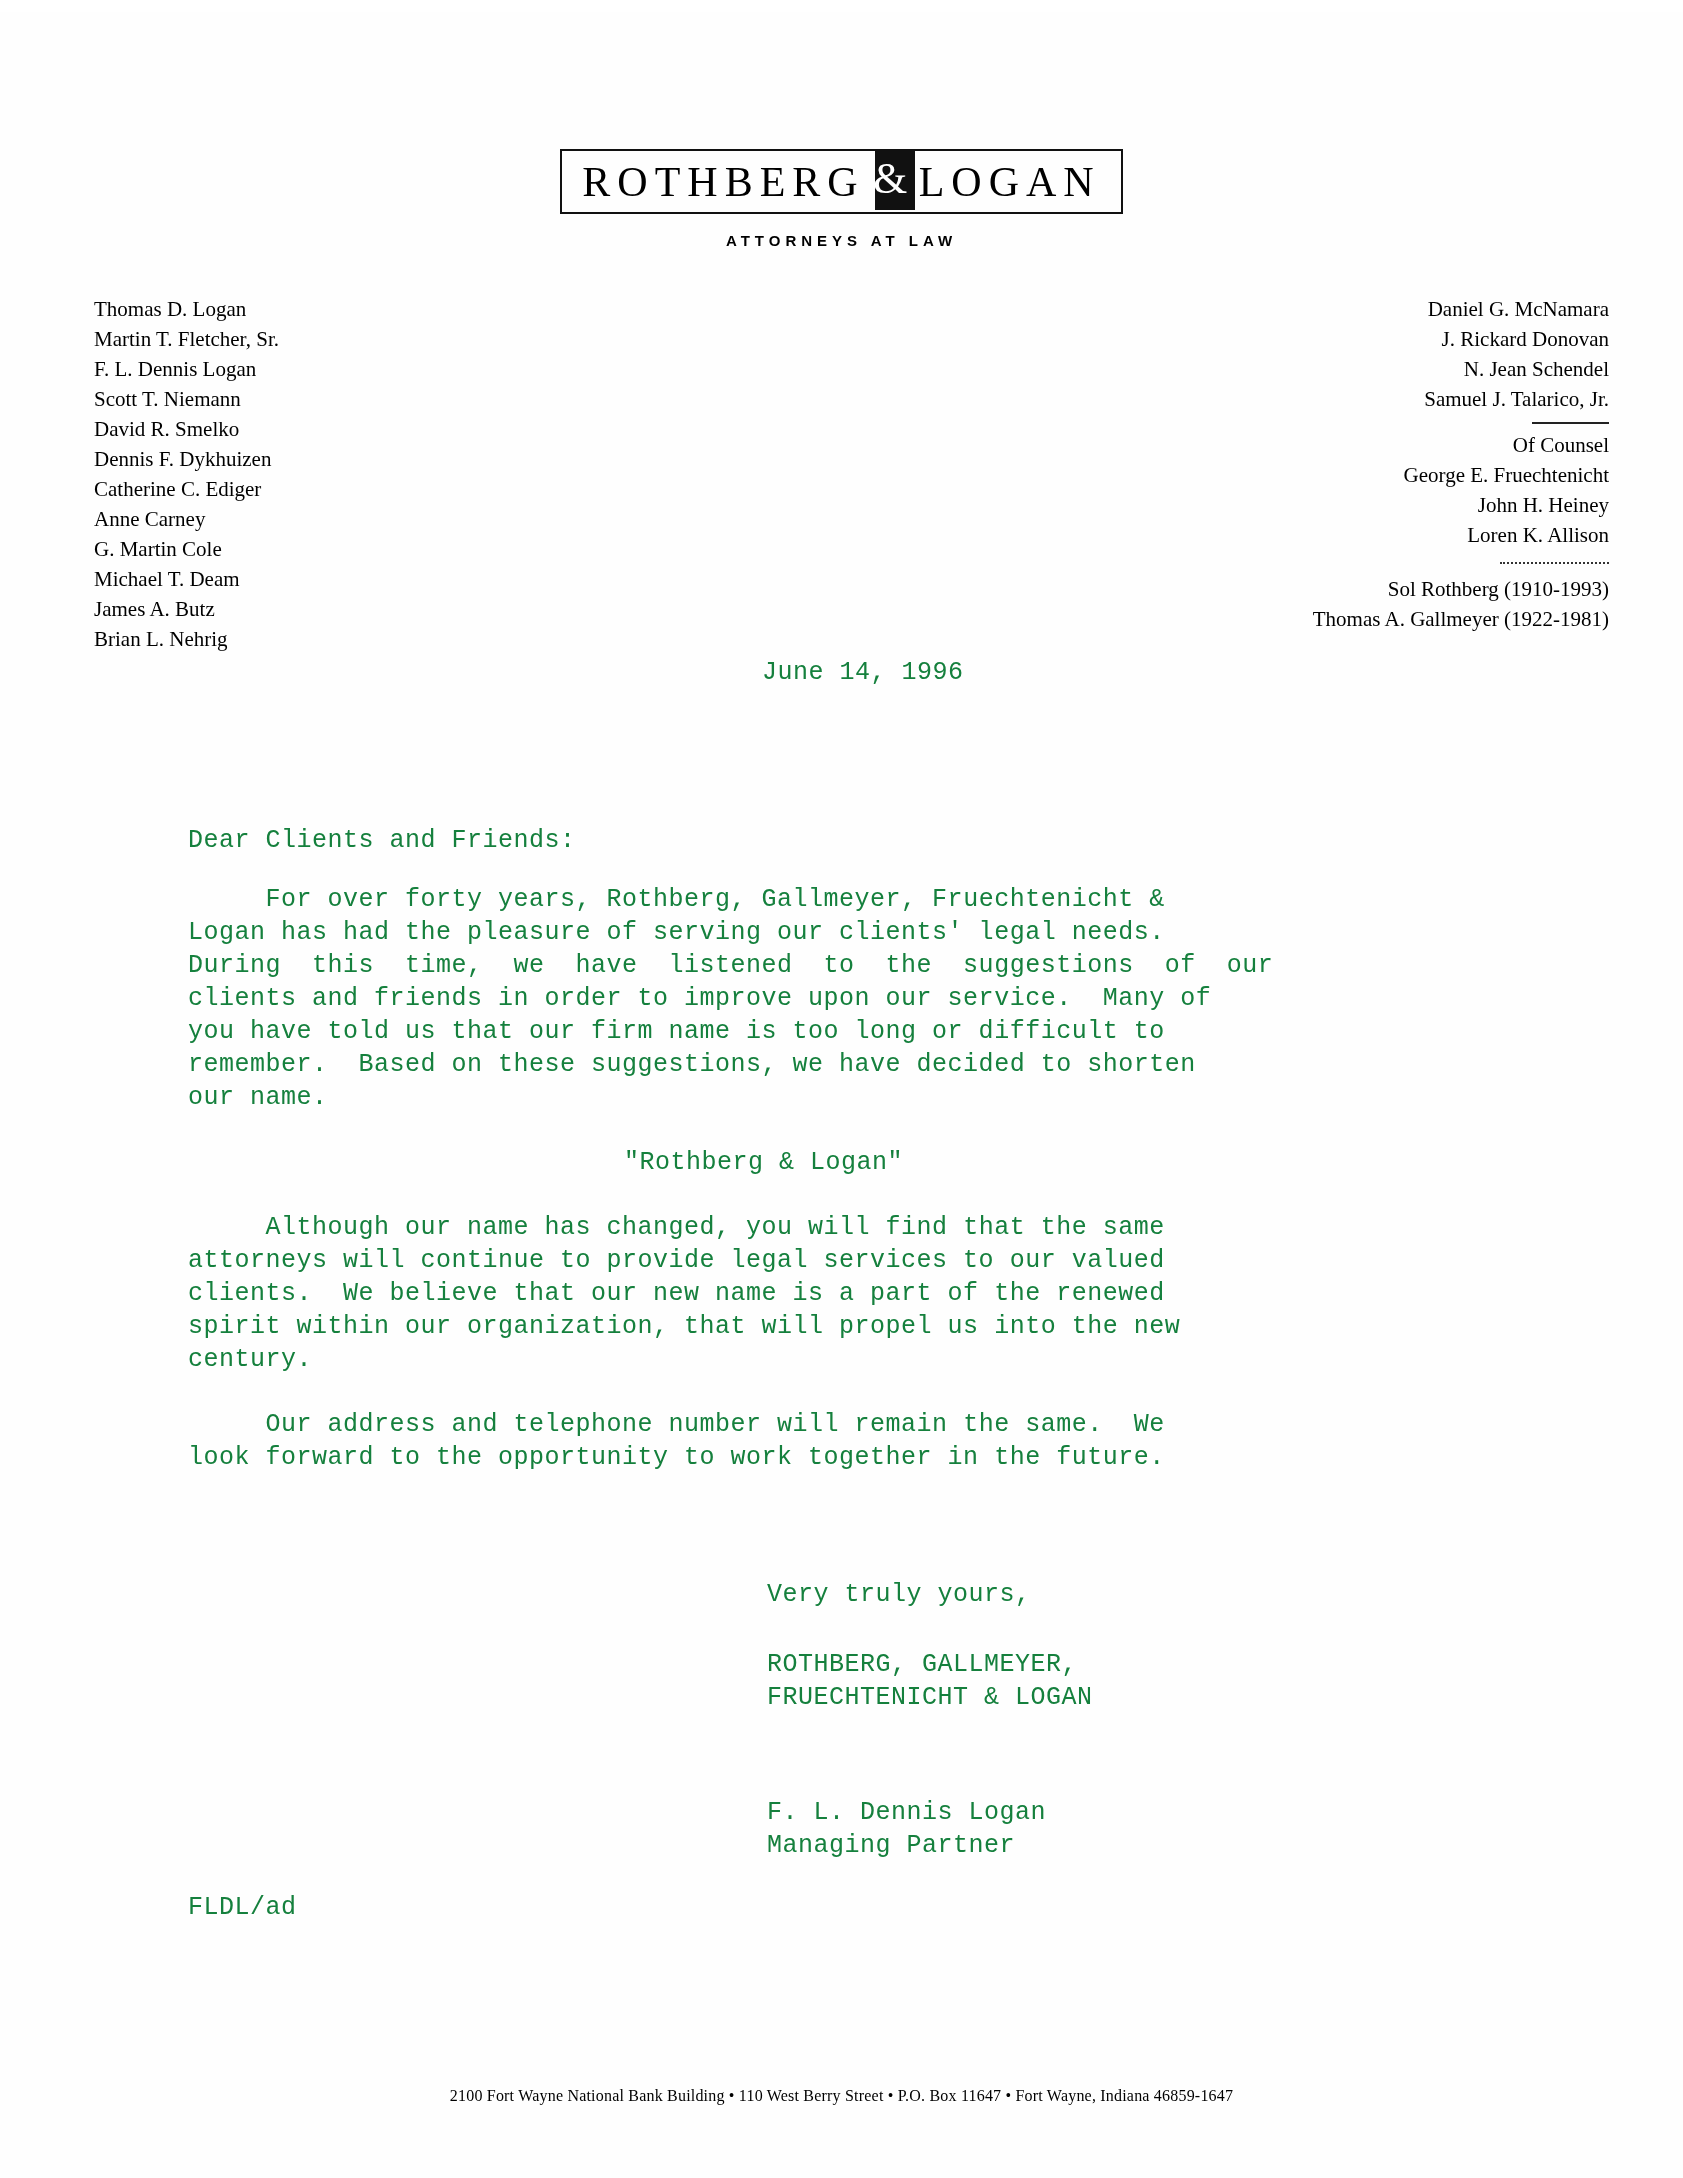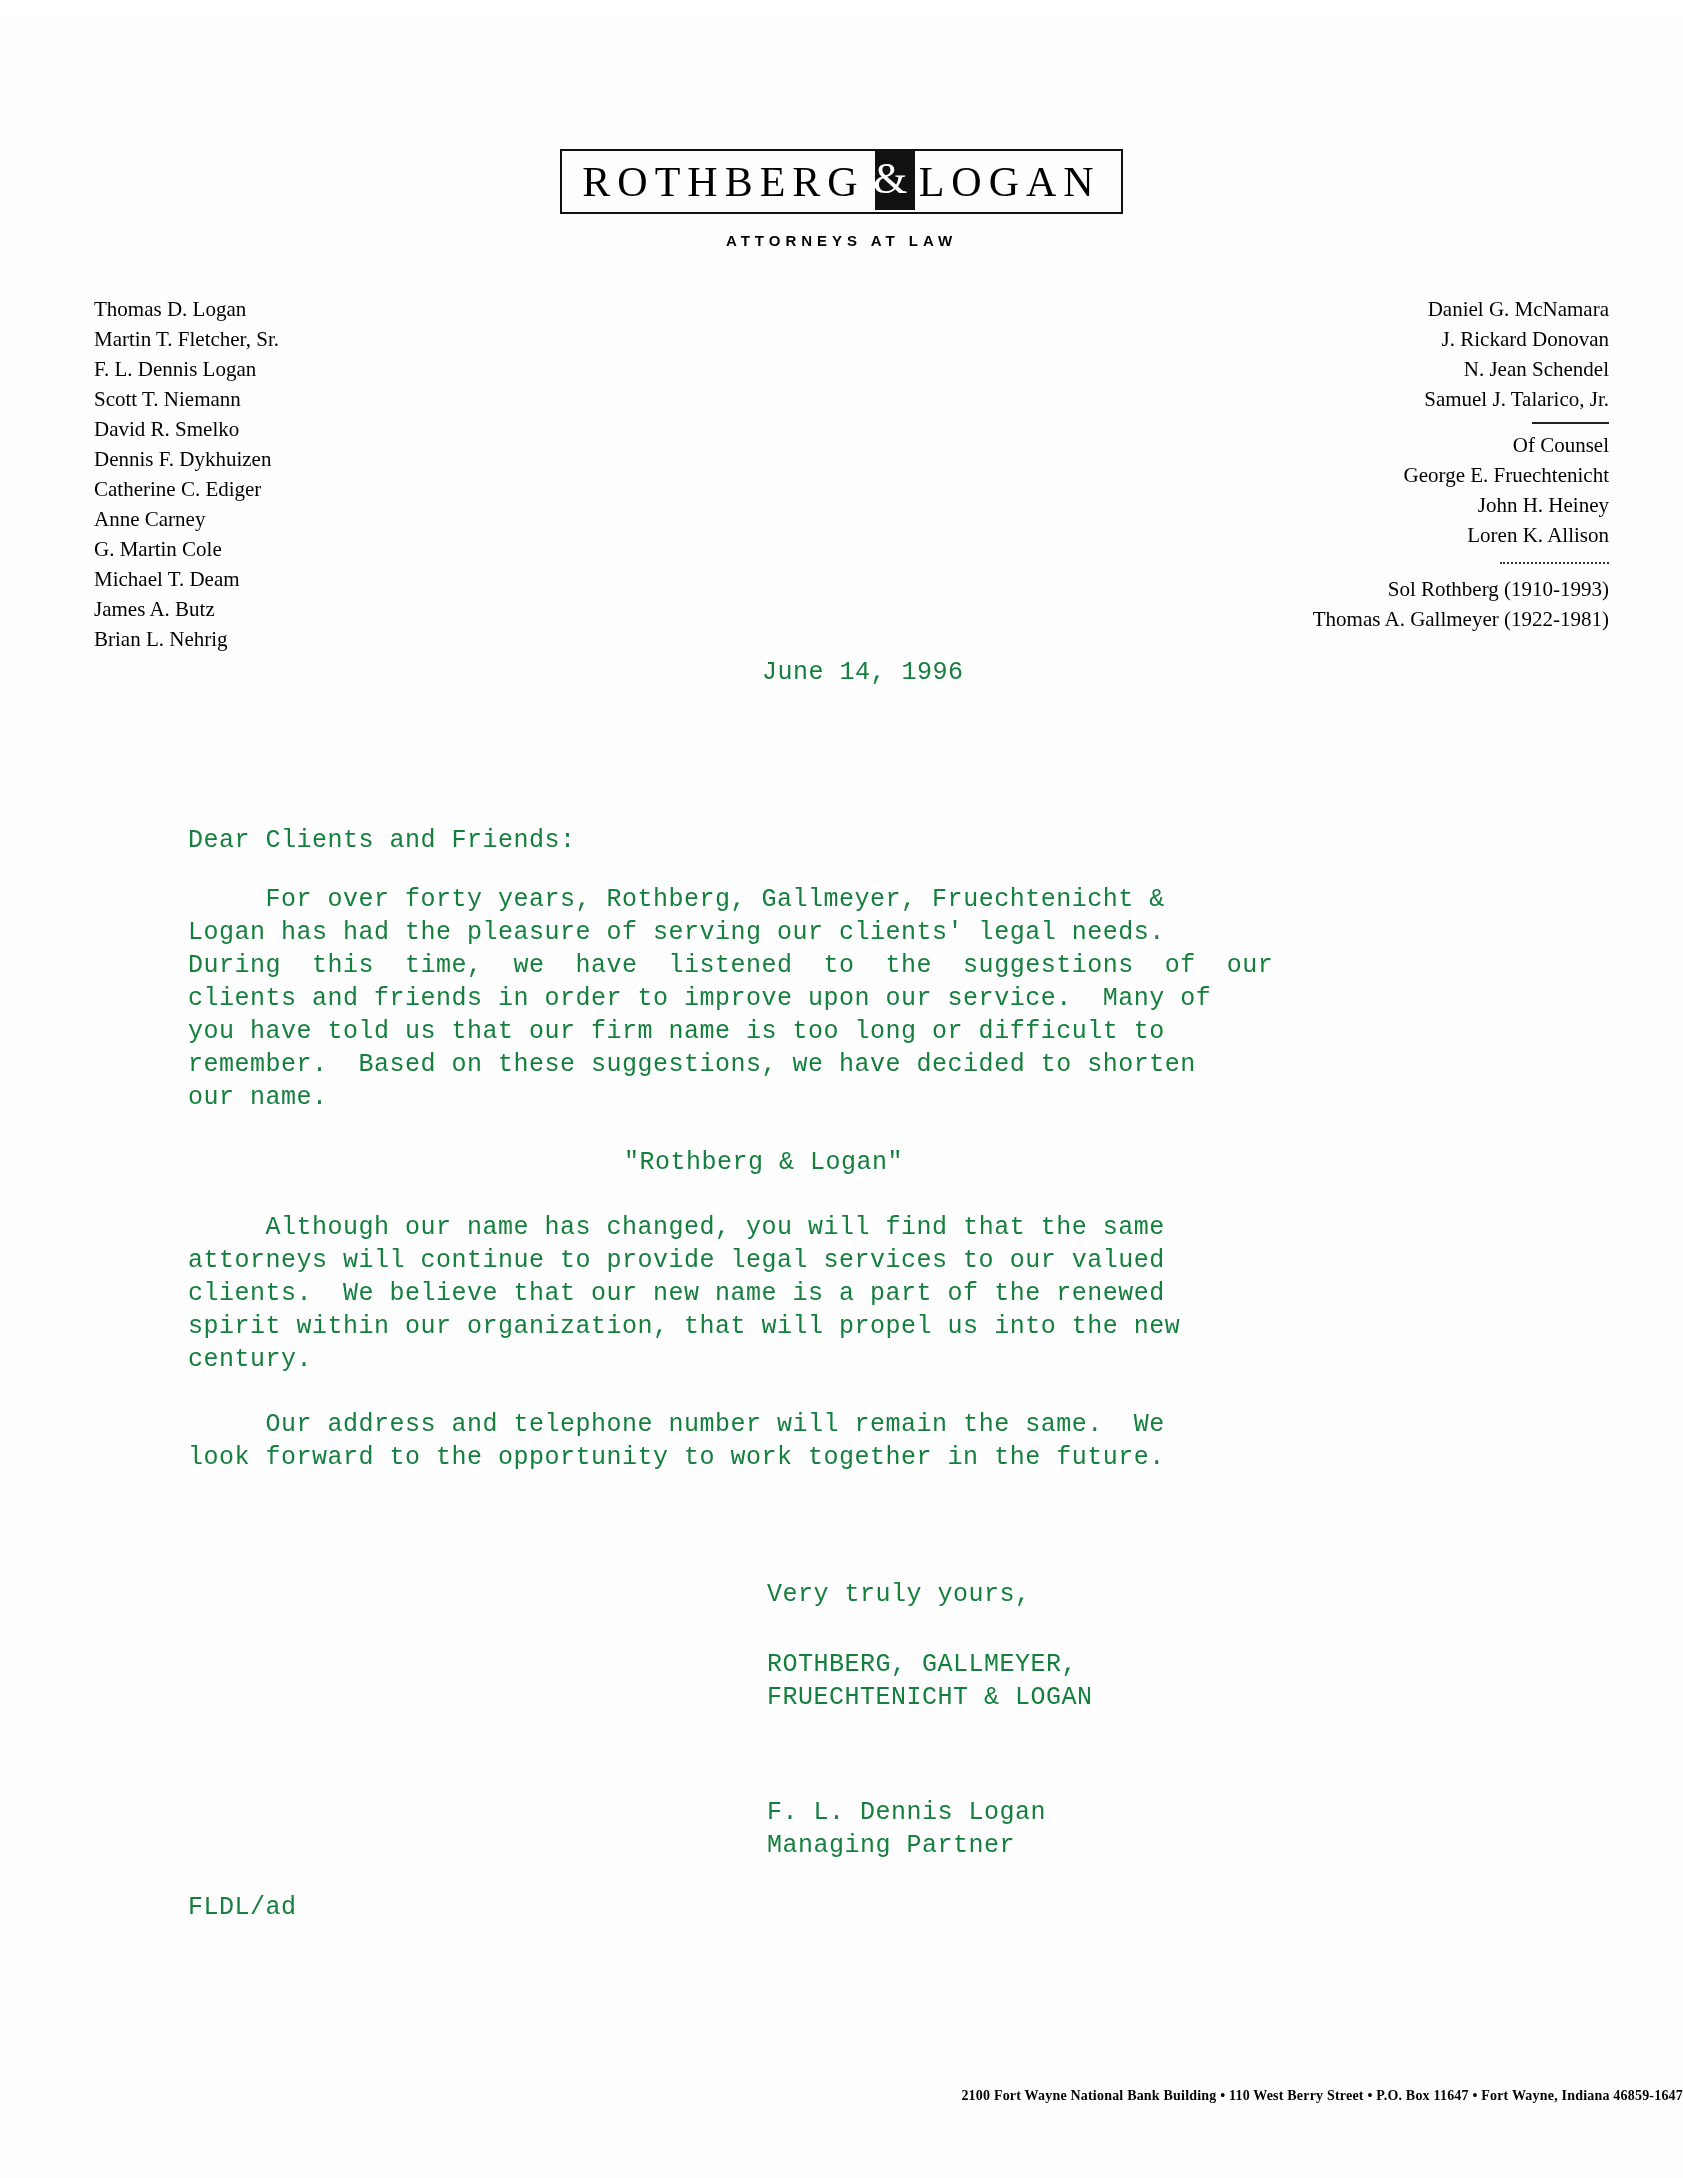--- a/index.html
+++ b/index.html
@@ -176,25 +176,24 @@
   
   .footer {
     position: absolute;
     bottom: 77px;
     left: 0;
     width: 1683px;
     text-align: center;
     font-family: "Liberation Serif", "DejaVu Serif", serif;
   }
   .footer-line {
-    font-size: 14px;
+    font-size: 16px;
     line-height: 35px;
-    font-weight: 700;
+    font-weight: 400;
     letter-spacing: 0.2px;
-    text-align: right;
   }
 </style>
 </head>
 <body>
 
 <div class="page">
 
   <div class="logo-wrap">
     <div class="logo-box">
       <div class="logo-text"><span>ROTHBERG</span><span class="amp-orn"><span class="blk"></span><span class="amp">&amp;</span></span><span>LOGAN</span></div>

